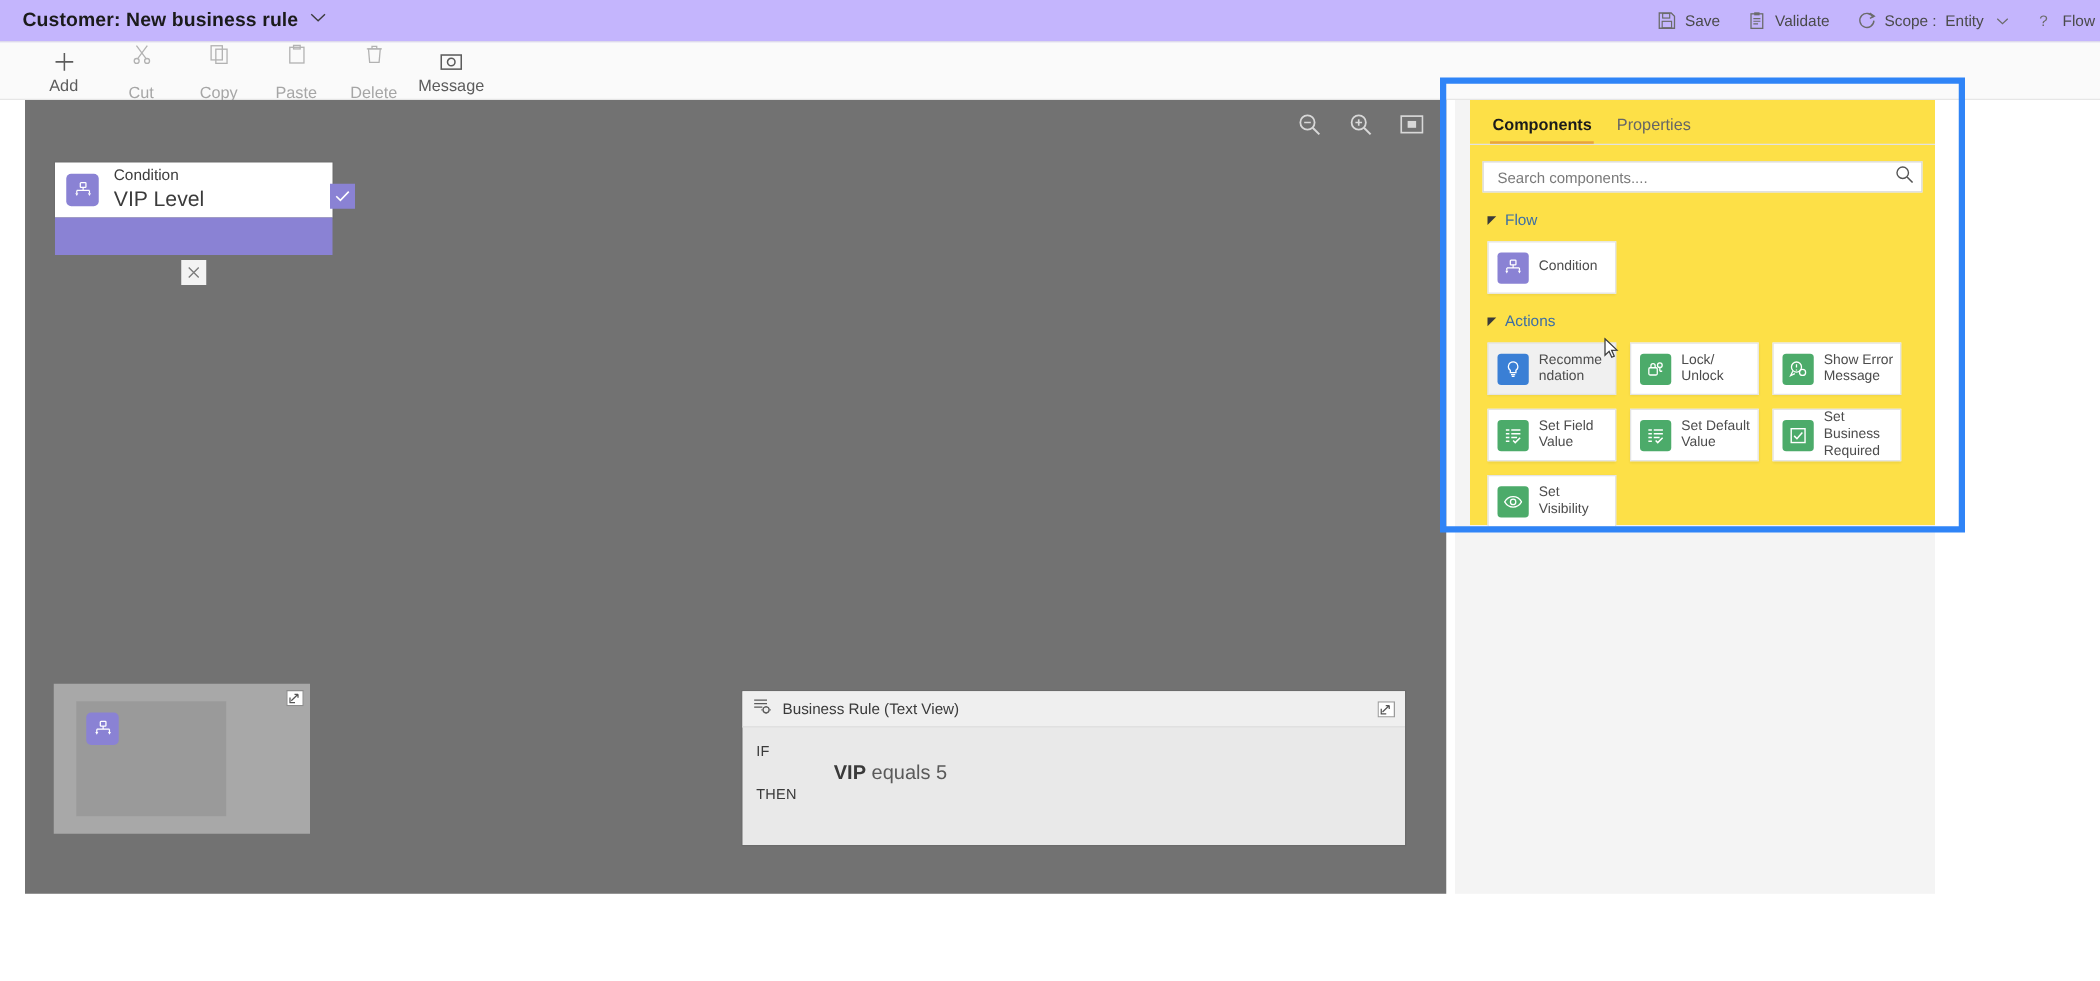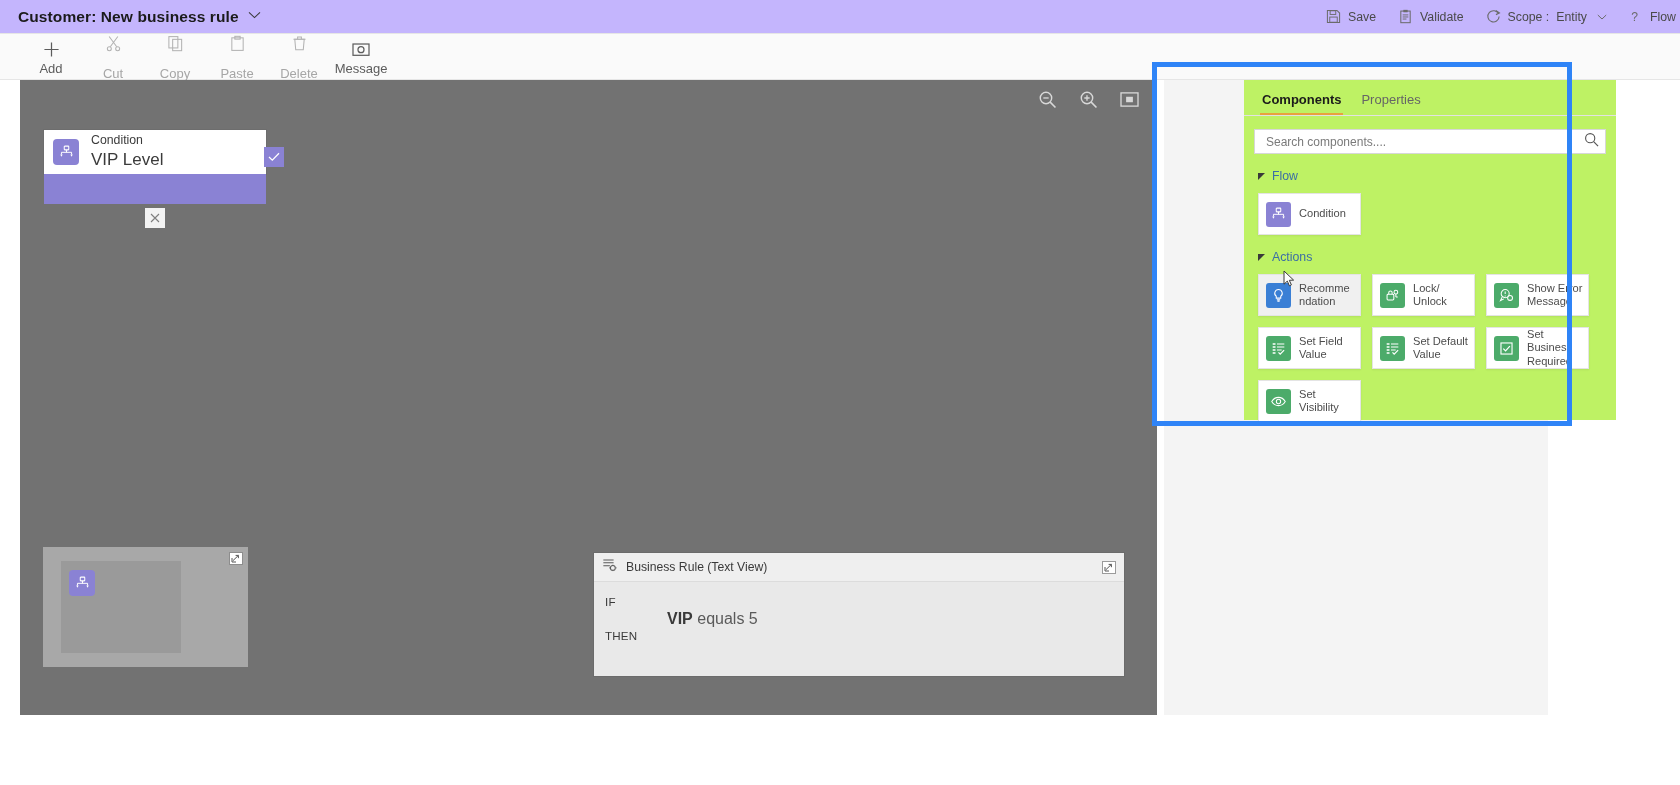--- a/index.html
+++ b/index.html
@@ -151,23 +151,23 @@
     width: 384px; height: 635px;
     background: #f4f4f4;
   }
   .highlight {
     position: absolute; left: 1152px; top: 62px;
     width: 420px; height: 364px;
     border: 5px solid #2f84f7;
     pointer-events: none;
   }
   .pane-card {
-    position: absolute; left: 1244px; top: 80px;
+    position: absolute; left: 1176px; top: 80px;
     width: 372px; height: 340px;
-    background: #bef264;
+    background: #fde047;
   }
   .tabs {
     display: flex; align-items: flex-end; height: 36px;
     border-bottom: 1px solid #e2e2e2; padding-left: 8px;
   }
   .tab {
     font-size: 13px; color: #666; padding: 0 10px 8px 10px; cursor: default;
   }
   .tab.active { color: #1b1b1b; font-weight: 600; position: relative; }
   .tab.active::after {

